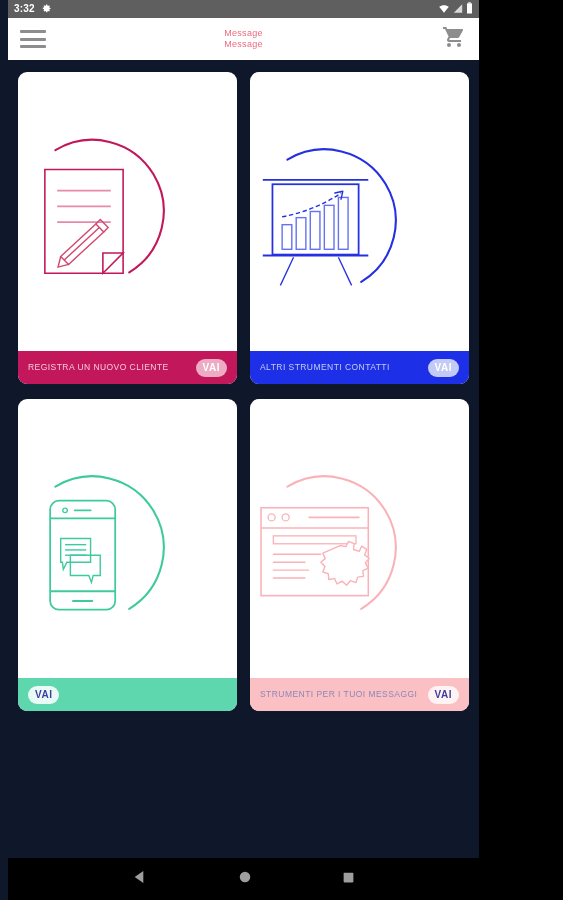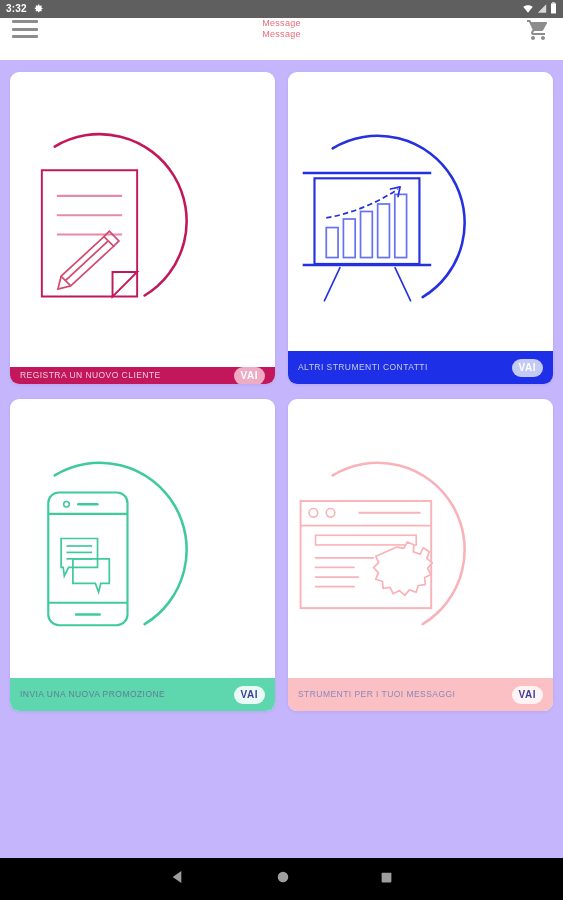--- a/index.html
+++ b/index.html
@@ -7,25 +7,26 @@
   html, body {
     width: 563px;
     height: 900px;
     overflow: hidden;
     font-family: "Liberation Sans", sans-serif;
     background: #000;
   }
 
   #screen {
     position: relative;
-    width: 563px;
+    width: 479px;
     height: 900px;
-    background: #c4b5fd;
+    background: #0f172a;
     display: flex;
     flex-direction: column;
+    padding-left: 8px;
   }
 
   
   .status-bar {
     height: 18px;
     background: #5f5f5f;
     display: flex;
     align-items: center;
     padding: 0 6px;
     flex: 0 0 18px;
@@ -48,20 +49,21 @@
     display: flex;
     align-items: center;
     gap: 3px;
   }
 
   
   .app-bar {
     height: 42px;
     background: #ffffff;
     display: flex;
+    align-items: center;
     padding: 0 12px;
     flex: 0 0 42px;
     position: relative;
     z-index: 3;
   }
   .hamburger {
     width: 26px;
     height: 22px;
     display: flex;
     flex-direction: column;
@@ -301,21 +303,20 @@
             <g fill="none" stroke="#3fca9e" stroke-width="1.6">
               <path d="M44 125 L78 125 L78 152 L51 152 L47 160 L46 152 L44 152 Z"></path>
               <line x1="49" y1="132" x2="73" y2="132"></line>
               <line x1="49" y1="138" x2="73" y2="138"></line>
               <line x1="49" y1="144" x2="73" y2="144"></line>
               <path d="M55 144 L89 144 L89 167 L81 167 L79 175 L76 167 L55 167 Z"></path>
             </g>
           </svg>
         </div>
         <div class="card-bar">
-          <span class="card-label">INVIA UNA NUOVA PROMOZIONE</span>
           <span class="vai-btn">VAI</span>
         </div>
       </div>
 
       <div class="card card-4">
         <div class="card-art">
           <svg viewBox="0 0 240 250">
             <path d="M38 66 A78 78 0 1 1 122 205" fill="none" stroke="#f9b3b8" stroke-width="2.4" stroke-linecap="round"></path>
             <rect x="8" y="90" width="122" height="100" fill="none" stroke="#f9b3b8" stroke-width="1.8"></rect>
             <line x1="8" y1="113" x2="130" y2="113" stroke="#f9b3b8" stroke-width="1.8"></line>

